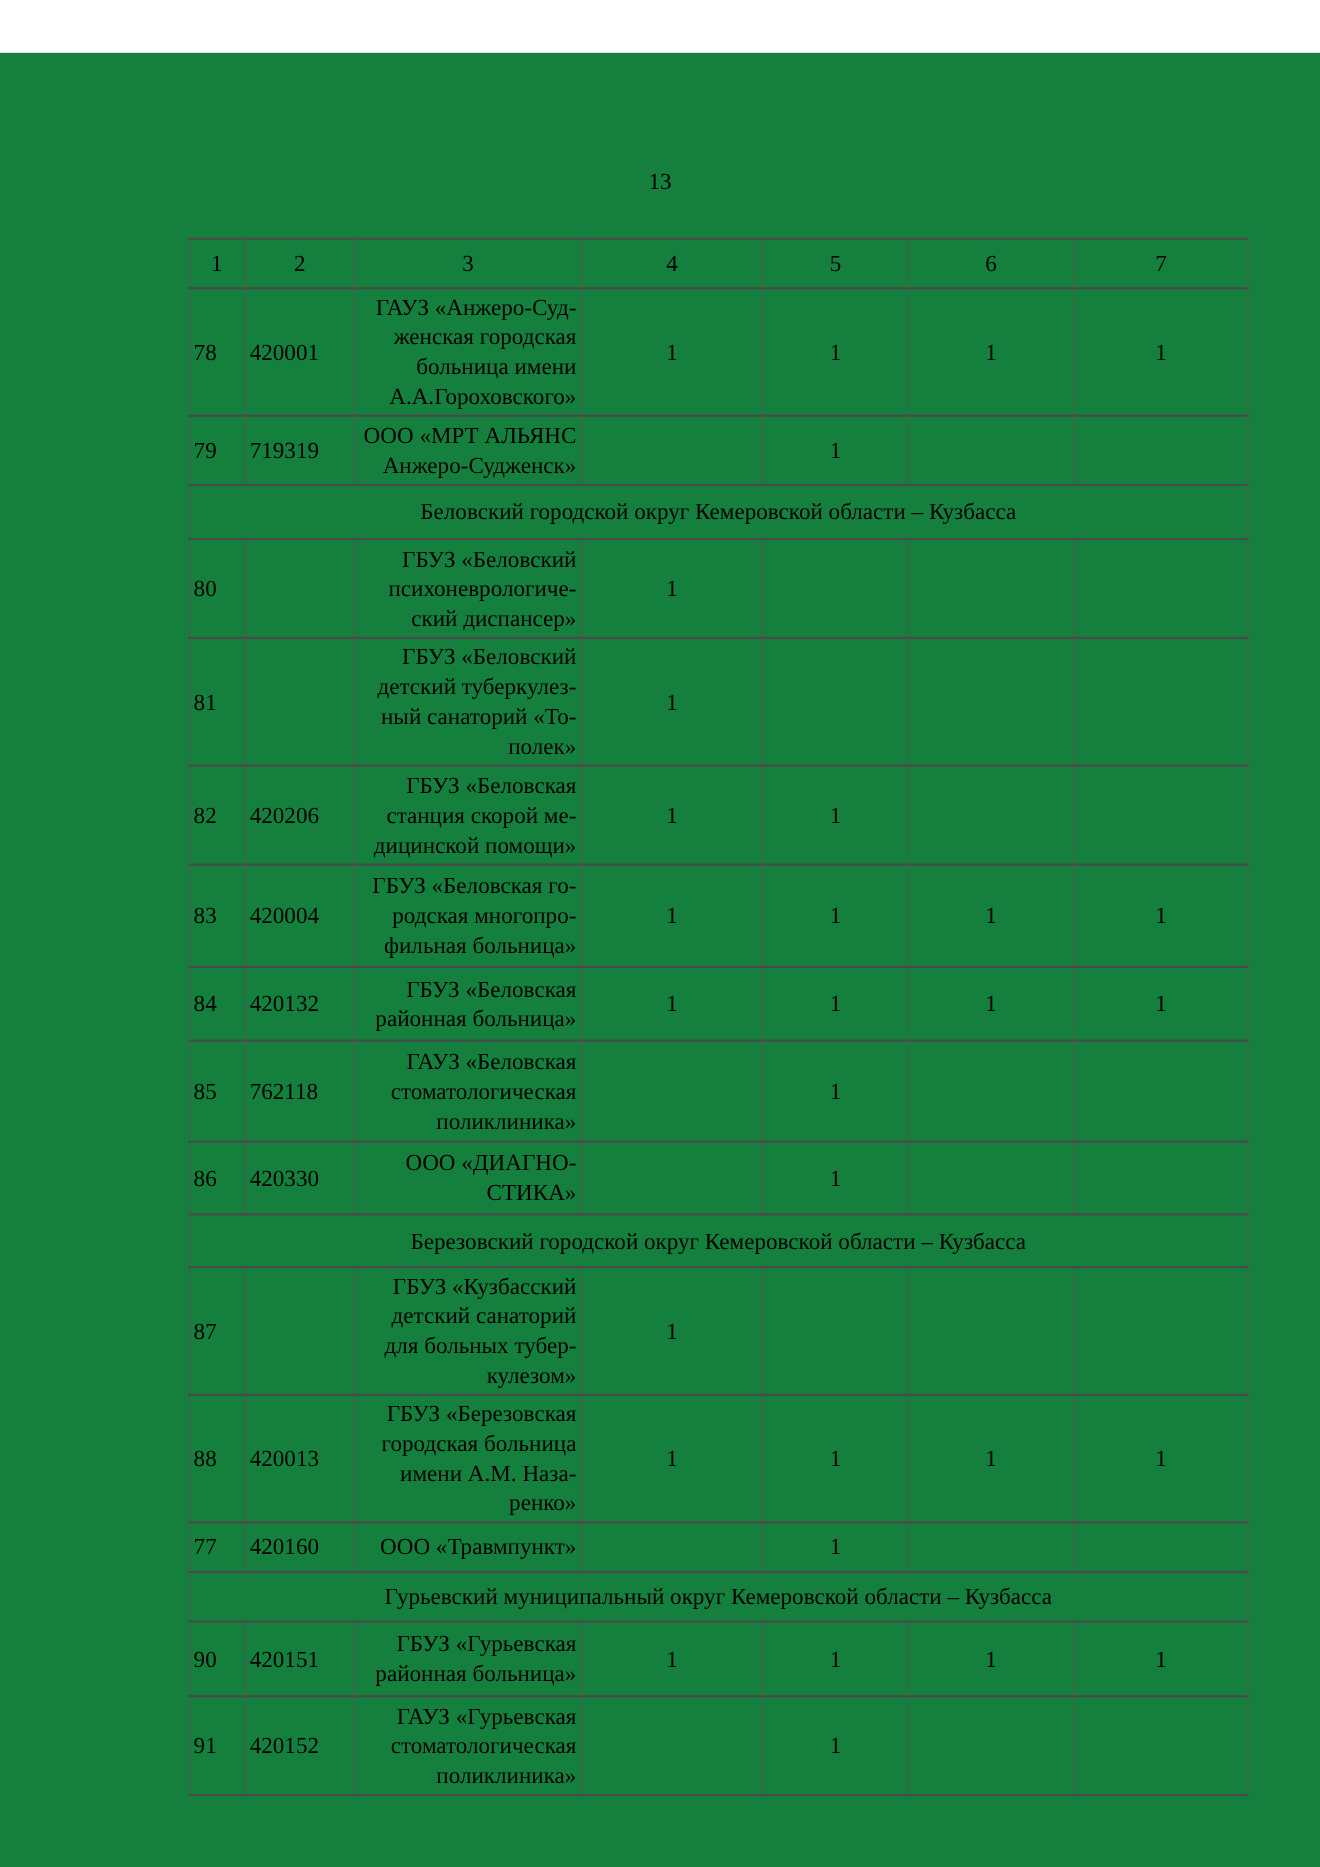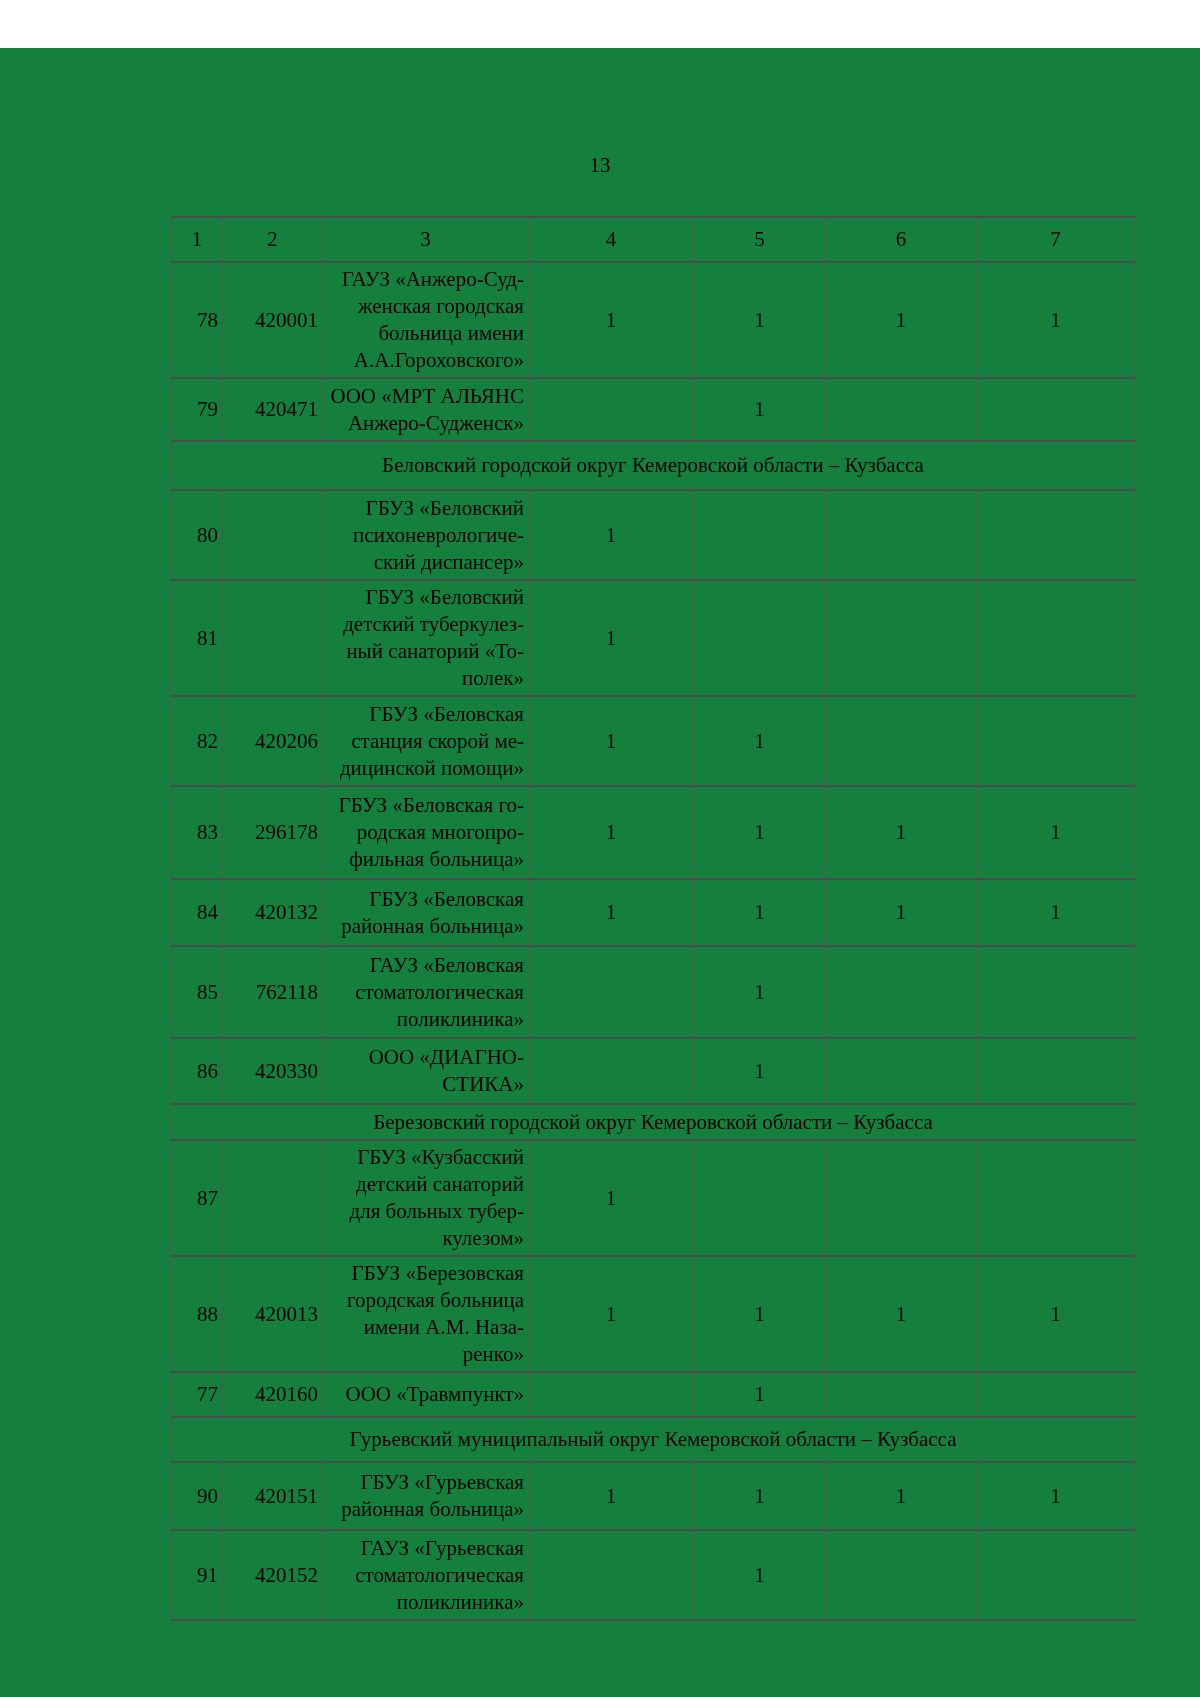--- a/index.html
+++ b/index.html
@@ -31,21 +31,21 @@
     border-right: 1px solid #555555;
     border-top: 2px solid #4a4a4a;
     border-bottom: 2px solid #4a4a4a;
     font-size: 21px;
     line-height: 27px;
     padding: 3px 4px;
     vertical-align: middle;
     overflow: hidden;
   }
   td.hdr { text-align: center; }
-  td.num, td.code { text-align: right; }
+  td.num, td.code { text-align: left; }
   td.name {
     text-align: right;
     padding-left: 10px;
     padding-right: 8px;
     white-space: pre-line;
   }
   td.val { text-align: center; }
   td.section { text-align: center; }
   td.vtop { vertical-align: top; padding-top: 5px; }
 </style>
@@ -86,21 +86,21 @@
 больница имени
 А.А.Гороховского»</td>
         <td class="val">1</td>
         <td class="val">1</td>
         <td class="val">1</td>
         <td class="val">1</td>
       </tr>
 
       <tr style="height:63px">
         <td class="num">79</td>
-        <td class="code">420471</td>
+        <td class="code">719319</td>
         <td class="name">ООО «МРТ АЛЬЯНС
 Анжеро-Судженск»</td>
         <td class="val"></td>
         <td class="val">1</td>
         <td class="val"></td>
         <td class="val"></td>
       </tr>
 
       <tr style="height:49px">
         <td class="section" colspan="7">Беловский городской округ Кемеровской области – Кузбасса</td>
@@ -138,21 +138,21 @@
 станция скорой ме-
 дицинской помощи»</td>
         <td class="val">1</td>
         <td class="val vtop">1</td>
         <td class="val"></td>
         <td class="val"></td>
       </tr>
 
       <tr style="height:93px">
         <td class="num">83</td>
-        <td class="code">296178</td>
+        <td class="code">420004</td>
         <td class="name">ГБУЗ «Беловская го-
 родская многопро-
 фильная больница»</td>
         <td class="val">1</td>
         <td class="val">1</td>
         <td class="val">1</td>
         <td class="val vtop">1</td>
       </tr>
 
       <tr style="height:67px">
@@ -182,21 +182,21 @@
         <td class="num vtop">86</td>
         <td class="code">420330</td>
         <td class="name">ООО «ДИАГНО-
 СТИКА»</td>
         <td class="val"></td>
         <td class="val vtop">1</td>
         <td class="val"></td>
         <td class="val"></td>
       </tr>
 
-      <tr style="height:36px">
+      <tr style="height:48px">
         <td class="section" colspan="7">Березовский городской округ Кемеровской области – Кузбасса</td>
       </tr>
 
       <tr style="height:115px">
         <td class="num vtop">87</td>
         <td class="code"></td>
         <td class="name">ГБУЗ «Кузбасский
 детский санаторий
 для больных тубер-
 кулезом»</td>

